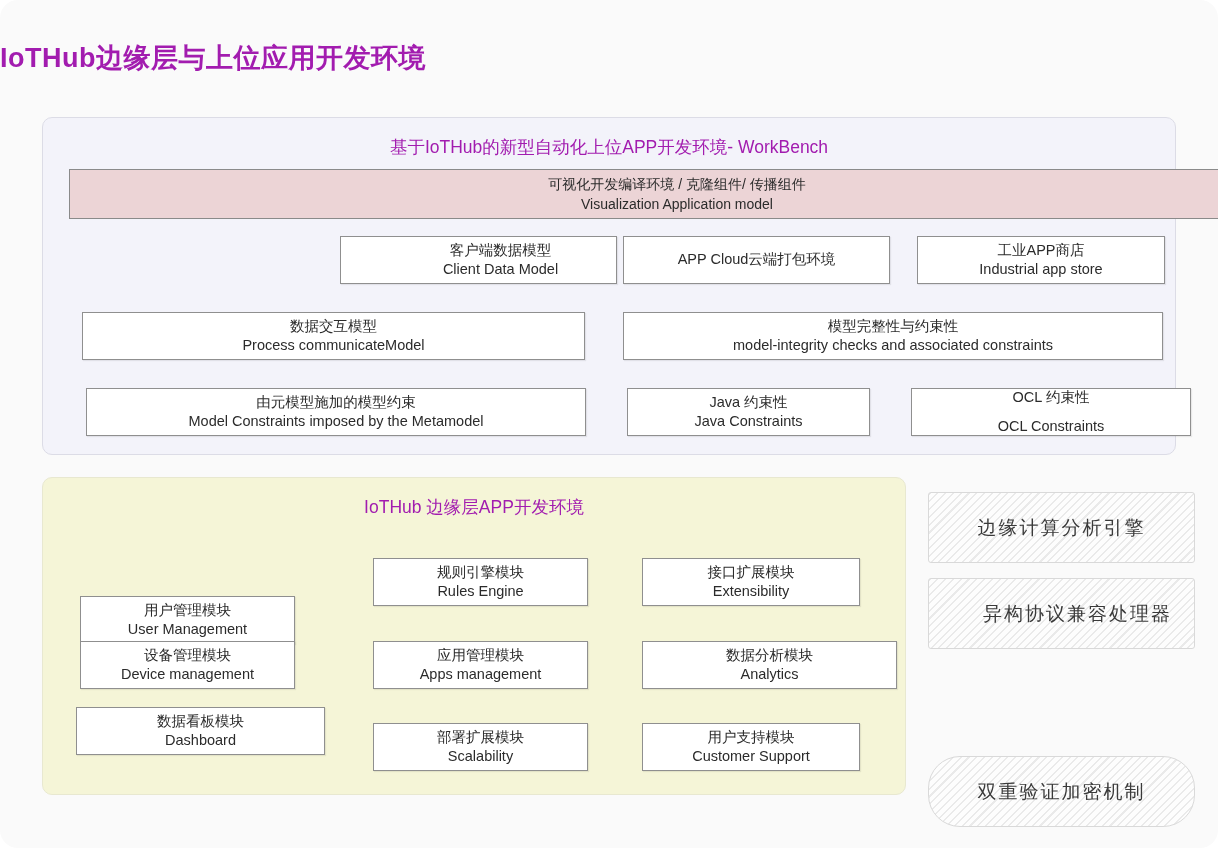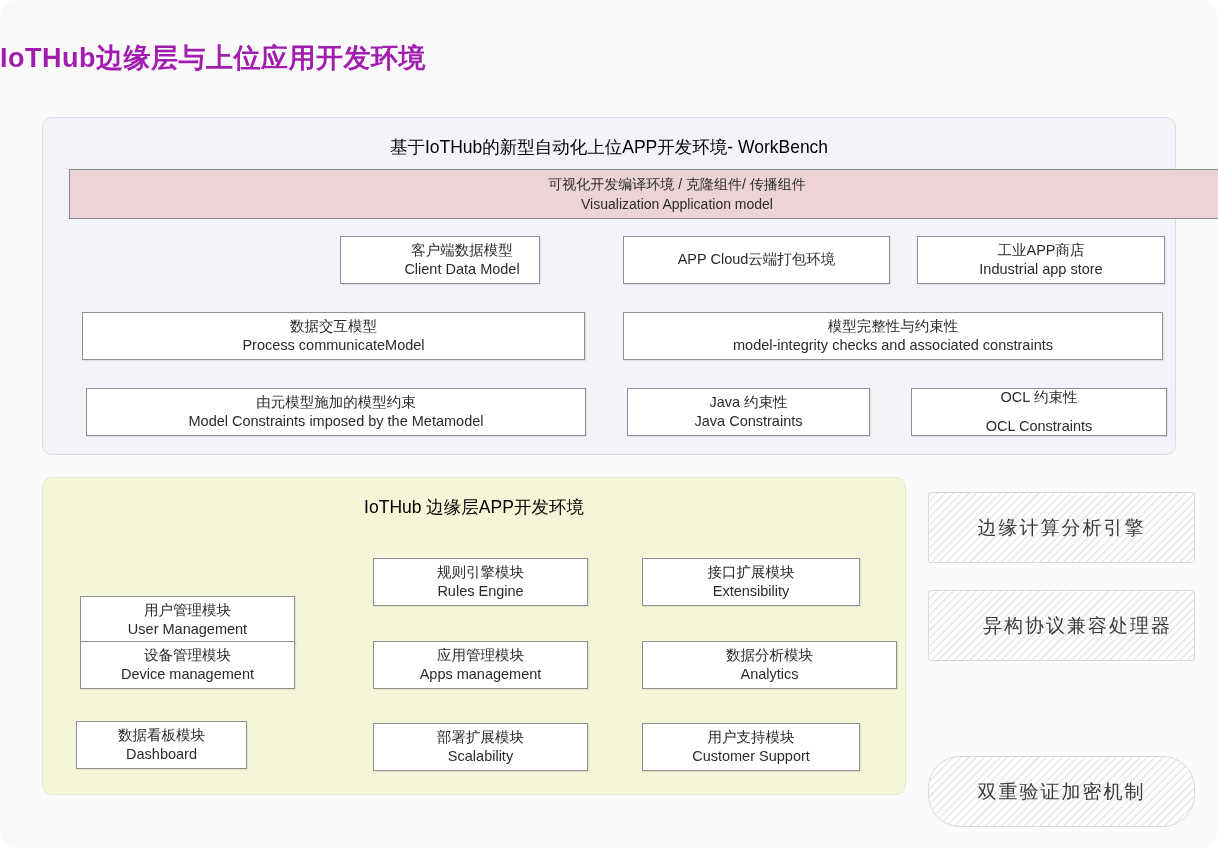--- a/index.html
+++ b/index.html
@@ -38,21 +38,21 @@
     border: 1px solid #dcdce6;
     border-radius: 10px;
   }
   .panel-title {
     position: absolute;
     top: 17px;
     left: 0;
     width: 100%;
     text-align: center;
     font-size: 17.5px;
-    color: #000000;
+    color: #a21caf;
   }
   .banner {
     position: absolute;
     left: 26px;
     top: 51px;
     width: 1216px;
     height: 50px;
     background: #ecd4d6;
     border: 1px solid #8a8a8a;
     display: flex;
@@ -121,21 +121,21 @@
   <h1 class="main-title">IoTHub边缘层与上位应用开发环境</h1>
 
   <section class="wb-panel">
     <div class="panel-title">基于IoTHub的新型自动化上位APP开发环境- WorkBench</div>
 
     <div class="banner">
       <div>可视化开发编译环境 / 克隆组件/ 传播组件</div>
       <div>Visualization Application model</div>
     </div>
 
-    <div class="node" style="left:297px; top:118px; width:200px;padding-left:44px;">
+    <div class="node" style="left:297px; top:118px; width:277px;padding-left:44px;">
       <span>客户端数据模型</span>
       <span>Client Data Model</span>
     </div>
     <div class="node" style="left:580px; top:118px; width:267px;">
       <span>APP Cloud云端打包环境</span>
     </div>
     <div class="node" style="left:874px; top:118px; width:248px;">
       <span>工业APP商店</span>
       <span>Industrial app store</span>
     </div>
@@ -150,21 +150,21 @@
     </div>
 
     <div class="node" style="left:43px; top:270px; width:500px;">
       <span>由元模型施加的模型约束</span>
       <span>Model Constraints imposed by the Metamodel</span>
     </div>
     <div class="node" style="left:584px; top:270px; width:243px;">
       <span>Java 约束性</span>
       <span>Java Constraints</span>
     </div>
-    <div class="node" style="left:868px; top:270px; width:256px;gap:10px;">
+    <div class="node" style="left:868px; top:270px; width:280px;gap:10px;">
       <span>OCL 约束性</span>
       <span>OCL Constraints</span>
     </div>
   </section>
 
   <section class="edge-panel">
     <div class="panel-title">IoTHub 边缘层APP开发环境</div>
 
     <div class="node" style="left:37px; top:80px; width:215px;margin-top:38px;">
       <span>用户管理模块</span>
@@ -185,37 +185,37 @@
     </div>
     <div class="node" style="left:330px; top:163px; width:215px;">
       <span>应用管理模块</span>
       <span>Apps management</span>
     </div>
     <div class="node" style="left:599px; top:163px; width:255px;">
       <span>数据分析模块</span>
       <span>Analytics</span>
     </div>
 
-    <div class="node" style="left:33px; top:243px; width:171px;">
+    <div class="node" style="left:33px; top:229px; width:249px;">
       <span>数据看板模块</span>
       <span>Dashboard</span>
     </div>
     <div class="node" style="left:330px; top:245px; width:215px;">
       <span>部署扩展模块</span>
       <span>Scalability</span>
     </div>
     <div class="node" style="left:599px; top:245px; width:218px;">
       <span>用户支持模块</span>
       <span>Customer Support</span>
     </div>
   </section>
 
   <div class="side-box" style="top:492px;">
     <span>边缘计算分析引擎</span>
   </div>
-  <div class="side-box" style="top:590px;padding-left:32px;">
+  <div class="side-box" style="top:578px;padding-left:32px;">
     <span>异构协议兼容处理器</span>
   </div>
   <div class="side-box" style="top:756px;border-radius:32px;">
     <span>双重验证加密机制</span>
   </div>
 
 </div>
 
 </body></html>

